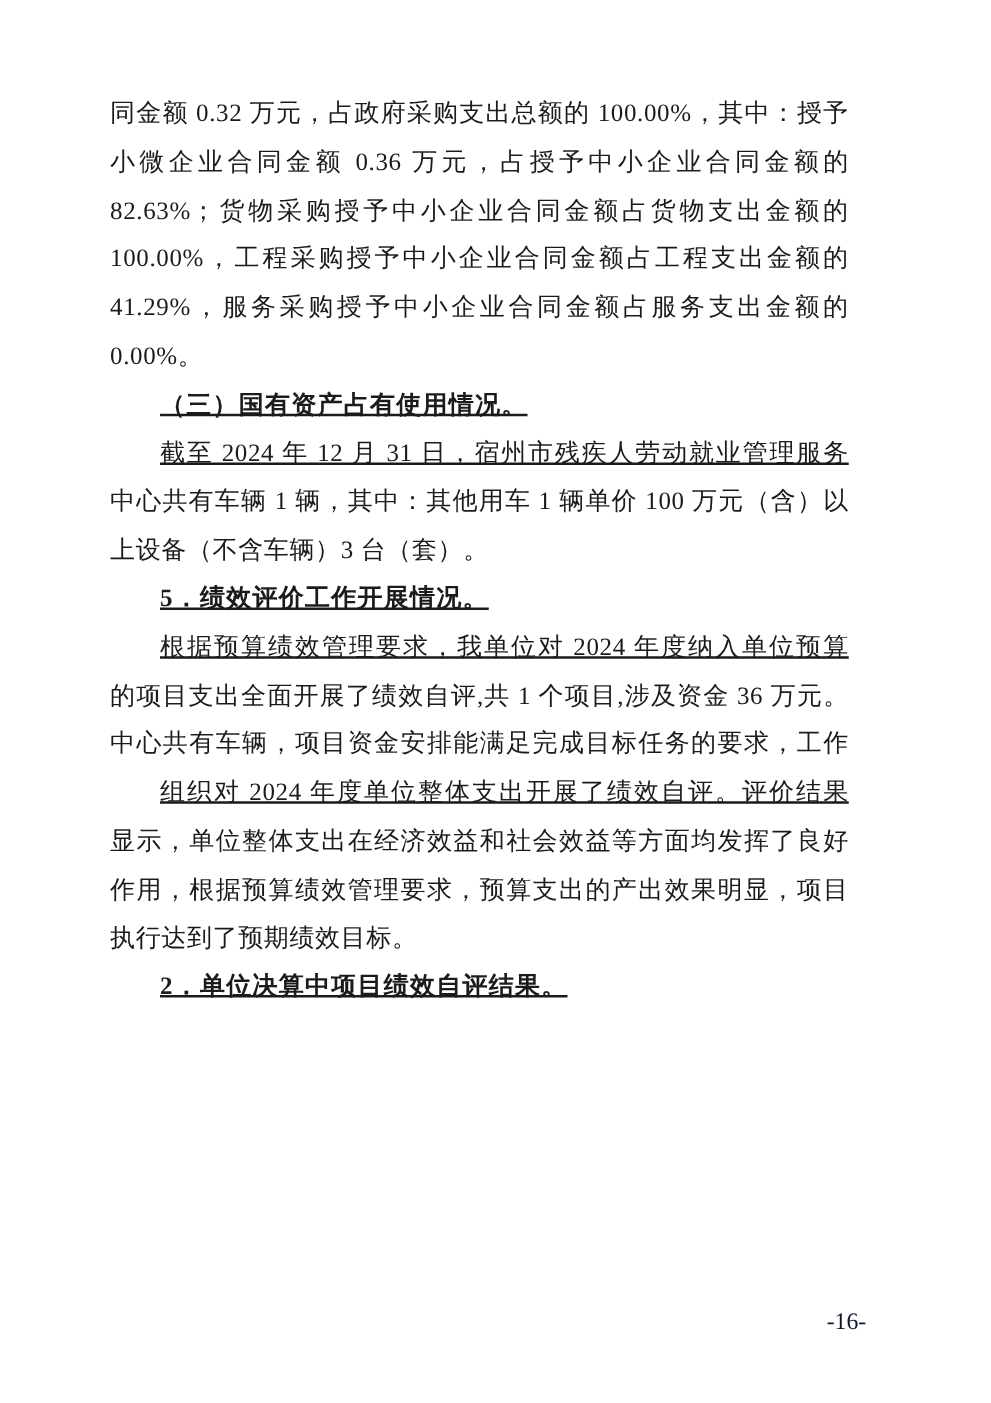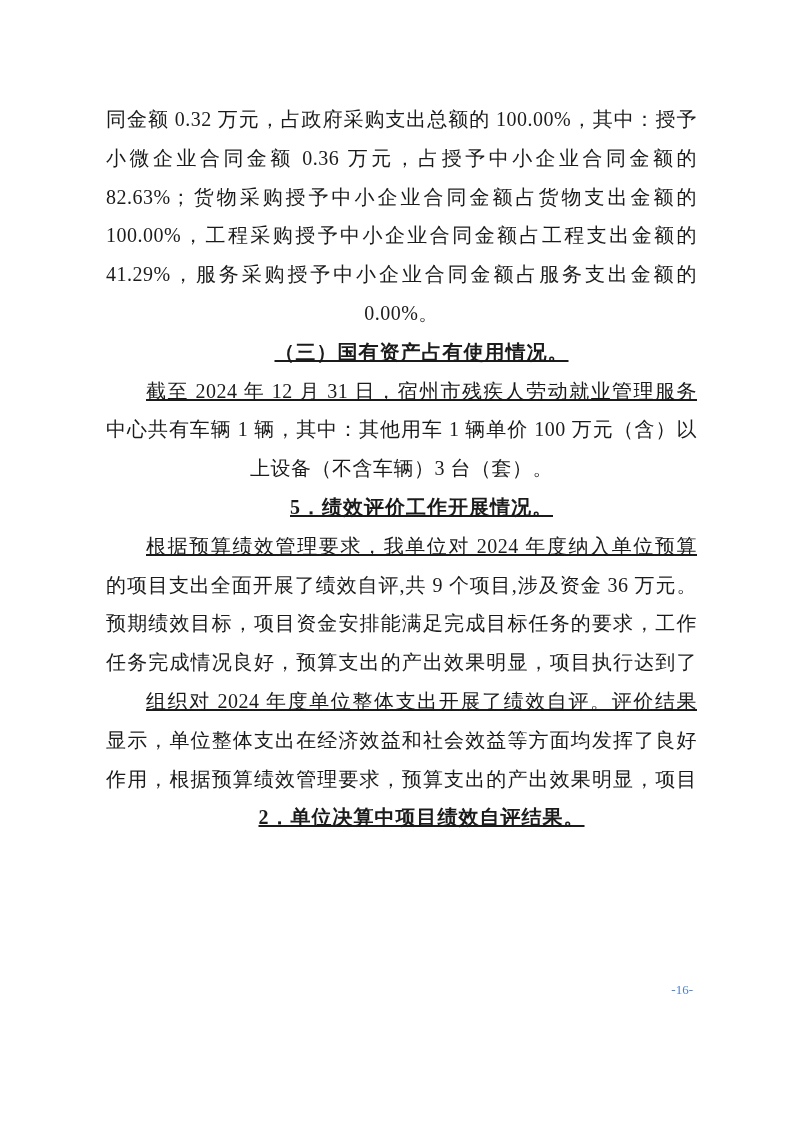--- a/index.html
+++ b/index.html
@@ -11,74 +11,73 @@
     position: relative;
     width: 793px;
     height: 1122px;
     background: #ffffff;
     overflow: hidden;
     font-family: "Liberation Serif", "DejaVu Serif", serif;
     color: #1b1b1b;
   }
   .content {
     position: absolute;
-    left: 106px;
+    left: 88px;
     top: 0;
     width: 591px;
     padding-top: 72px;
-    margin-top: 28px;
   }
   .line {
     font-size: 20px;
     line-height: 38.8px;
     height: 38.8px;
     white-space: normal;
-    text-align: center;
+    text-align: left;
     letter-spacing: 0.5px;
   }
   .line.fill {
     text-align: justify;
     text-align-last: justify;
   }
   .line.indent {
     text-indent: 40px;
     text-decoration: underline;
   }
   .line.bold {
     font-weight: 700;
     letter-spacing: 1px;
   }
   .page-number {
     position: absolute;
-    top: 979px;
+    top: 1047px;
     right: 100px;
-    font-size: 13px;
+    font-size: 19px;
     line-height: 22px;
-    color: #3b82f6;
+    color: #0f172a;
   }
 </style>
 </head>
 <body>
 
 <div class="page">
   <div class="content">
       <div class="line fill">同金额 0.32 万元，占政府采购支出总额的 100.00%，其中：授予</div>
       <div class="line fill">小微企业合同金额 0.36 万元，占授予中小企业合同金额的</div>
       <div class="line fill">82.63%；货物采购授予中小企业合同金额占货物支出金额的</div>
       <div class="line fill">100.00%，工程采购授予中小企业合同金额占工程支出金额的</div>
       <div class="line fill">41.29%，服务采购授予中小企业合同金额占服务支出金额的</div>
       <div class="line">0.00%。</div>
       <div class="line bold indent">（三）国有资产占有使用情况。</div>
       <div class="line indent fill">截至 2024 年 12 月 31 日，宿州市残疾人劳动就业管理服务</div>
       <div class="line fill">中心共有车辆 1 辆，其中：其他用车 1 辆单价 100 万元（含）以</div>
       <div class="line">上设备（不含车辆）3 台（套）。</div>
       <div class="line bold indent">5．绩效评价工作开展情况。</div>
       <div class="line indent fill">根据预算绩效管理要求，我单位对 2024 年度纳入单位预算</div>
-      <div class="line fill">的项目支出全面开展了绩效自评,共 9 个项目,涉及资金 36 万元。</div>
-      <div class="line fill">预期绩效目标，项目资金安排能满足完成目标任务的要求，工作</div>
-      <div class="line fill">任务完成情况良好，预算支出的产出效果明显，项目执行达到了</div>
+      <div class="line fill">的项目支出全面开展了绩效自评,共 1 个项目,涉及资金 36 万元。</div>
+      <div class="line fill">中心共有车辆，项目资金安排能满足完成目标任务的要求，工作</div>
       <div class="line indent fill">组织对 2024 年度单位整体支出开展了绩效自评。评价结果</div>
       <div class="line fill">显示，单位整体支出在经济效益和社会效益等方面均发挥了良好</div>
       <div class="line fill">作用，根据预算绩效管理要求，预算支出的产出效果明显，项目</div>
+      <div class="line">执行达到了预期绩效目标。</div>
       <div class="line bold indent">2．单位决算中项目绩效自评结果。</div>
     </div>
   <div class="page-number">-16-</div>
 </div>
 
 </body></html>

